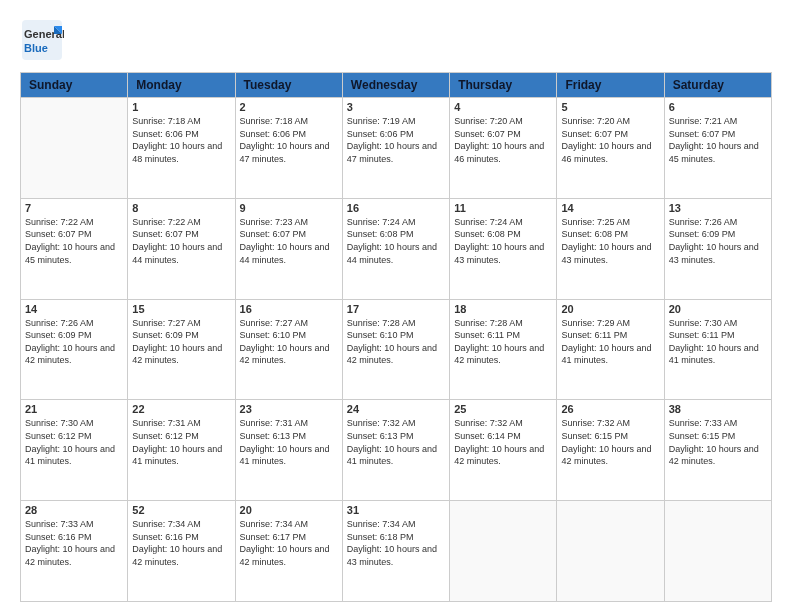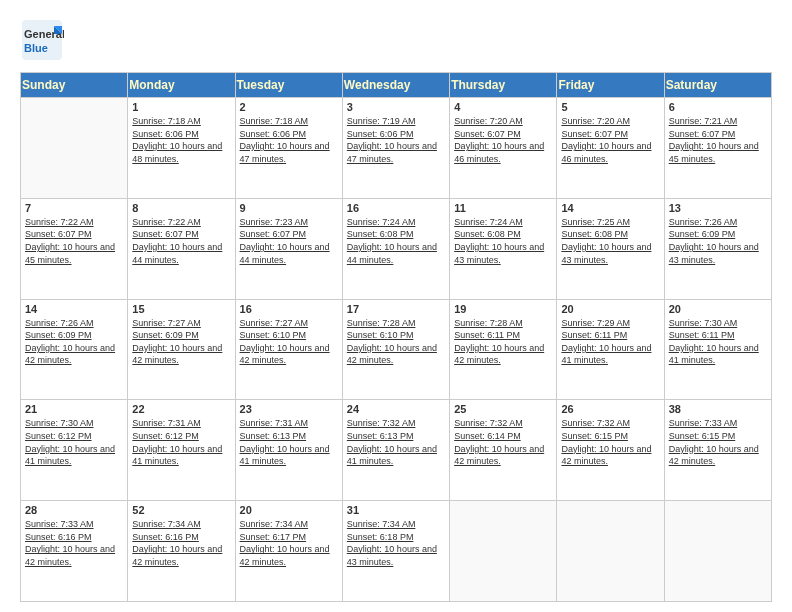--- a/index.html
+++ b/index.html
@@ -40,24 +40,24 @@
       font-size: 14px;
       color: #555;
     }
     .calendar {
       width: 100%;
       border-collapse: collapse;
       flex: 1;
     }
     .calendar th {
       background-color: #3579c0;
-      color: #fef9c3;
+      color: #0f172a;
       font-size: 12px;
       font-weight: bold;
-      padding: 5px 1px;
+      padding: 5px 8px;
       text-align: left;
       border: 1px solid #ccc;
     }
     .calendar td {
       border: 1px solid #ccc;
       vertical-align: top;
       padding: 3px 4px;
       width: calc(100% / 7);
       font-size: 9.5px;
       color: #333;
@@ -70,21 +70,20 @@
     .day-number {
       font-size: 11px;
       font-weight: bold;
       display: block;
       margin-bottom: 2px;
     }
     .day-info {
       font-size: 9px;
       color: #333;
       line-height: 1.4;
-      text-decoration: underline;
     }
   </style>
 </head>
 <body>
 
 <div class="page">
   <div class="header">
     <div class="logo">
       <svg width="44" height="44" viewBox="0 0 44 44">
 
@@ -182,21 +181,21 @@
           </td>
           <td>
             <span class="day-number">16</span>
             <div class="day-info">Sunrise: 7:27 AM<br>Sunset: 6:10 PM<br>Daylight: 10 hours and 42 minutes.</div>
           </td>
           <td>
             <span class="day-number">17</span>
             <div class="day-info">Sunrise: 7:28 AM<br>Sunset: 6:10 PM<br>Daylight: 10 hours and 42 minutes.</div>
           </td>
           <td>
-            <span class="day-number">19</span>
+            <span class="day-number">18</span>
             <div class="day-info">Sunrise: 7:28 AM<br>Sunset: 6:11 PM<br>Daylight: 10 hours and 42 minutes.</div>
           </td>
           <td>
             <span class="day-number">20</span>
             <div class="day-info">Sunrise: 7:29 AM<br>Sunset: 6:11 PM<br>Daylight: 10 hours and 41 minutes.</div>
           </td>
           <td>
             <span class="day-number">20</span>
             <div class="day-info">Sunrise: 7:30 AM<br>Sunset: 6:11 PM<br>Daylight: 10 hours and 41 minutes.</div>
           </td>

